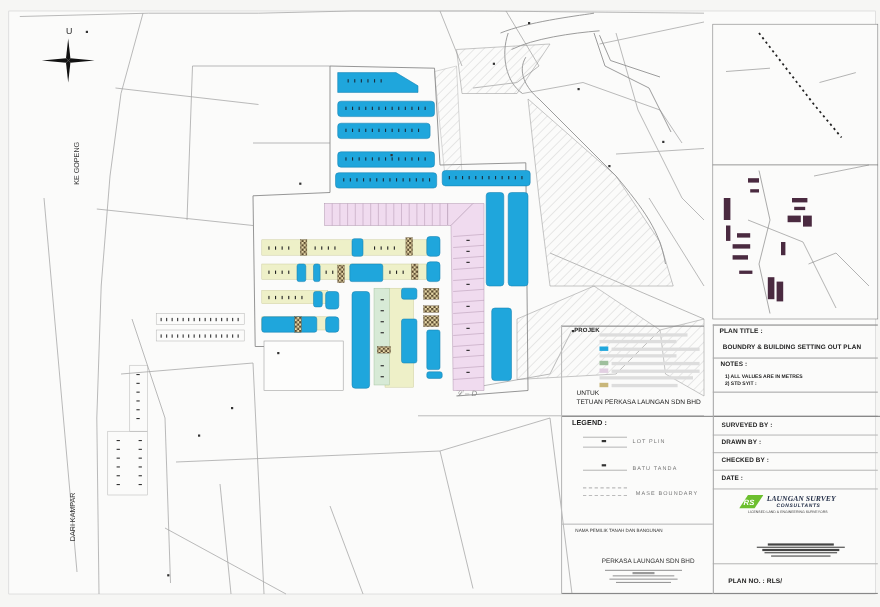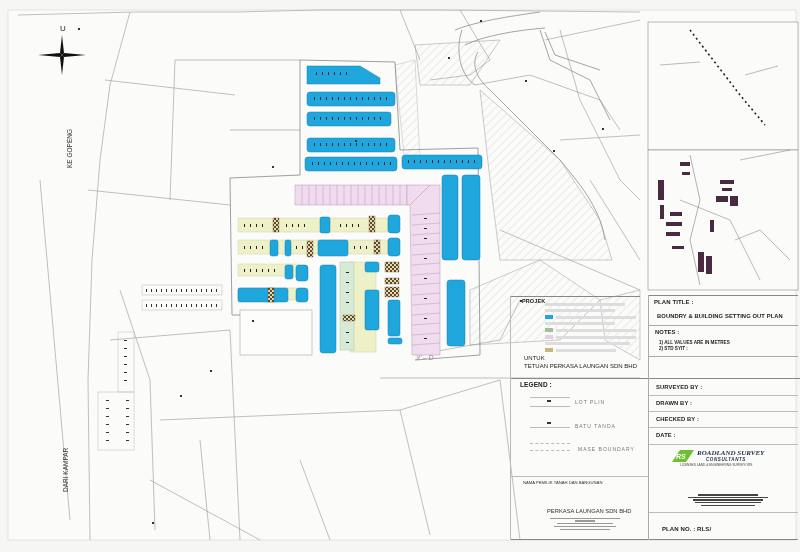--- a/index.html
+++ b/index.html
@@ -458,21 +458,21 @@
 <div class="box" style="left:648px;top:427px;width:150px;border-color:#bbb;"></div>
 <div class="tb lbl" style="left:656px;top:432px;font-size:5.8px;">DATE   :</div>
 <div class="box" style="left:648px;top:444px;width:150px;border-color:#bbb;"></div>
 
 <div class="tb" style="left:672px;top:449px;width:20px;height:12px;">
   <svg width="22" height="14" viewBox="0 0 22 14">
       <path d="M0,13 L8,1 L22,1 L14,13 Z" fill="#6cbf2e"></path>
       <text x="4" y="10" font-size="7" font-style="italic" font-weight="bold" fill="#fff">RS</text>
     </svg>
 </div>
-<div class="tb" style="left:697px;top:449px;font-size:7px;font-family:'Liberation Serif',serif;font-style:italic;font-weight:bold;color:#1e2a44;">ROADLAND SURVEY</div>
+<div class="tb" style="left:697px;top:449px;font-size:7px;font-family:'Liberation Serif',serif;font-style:italic;font-weight:bold;color:#1e2a44;">LAUNGAN SURVEY</div>
 <div class="tb" style="left:706px;top:457px;font-size:4.5px;font-style:italic;font-weight:bold;color:#1e2a44;letter-spacing:0.6px;">CONSULTANTS</div>
 <div class="tb" style="left:680px;top:463px;font-size:3.2px;color:#444;">LICENSED LAND &amp; ENGINEERING SURVEYORS</div>
 
 <div class="tb" style="left:680px;top:493px;width:95px;">
   <div style="height:1.4px;margin:1.2px auto;background:#444;width:60px;"></div>
   <div style="height:1.4px;margin:1.2px auto;background:#444;width:80px;"></div>
   <div style="height:1.4px;margin:1.2px auto;background:#444;width:70px;"></div>
   <div style="height:1.4px;margin:1.2px auto;background:#444;width:66px;"></div>
   <div style="height:1.4px;margin:1.2px auto;background:#444;width:54px;"></div>
 </div>

